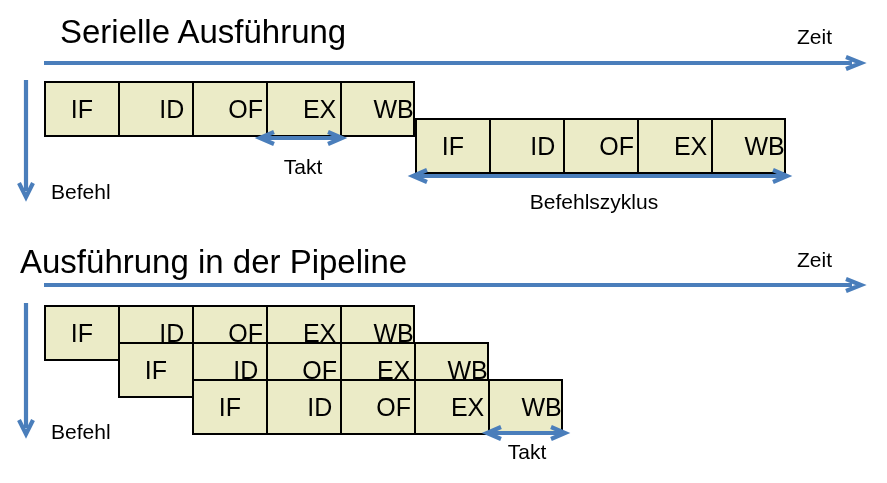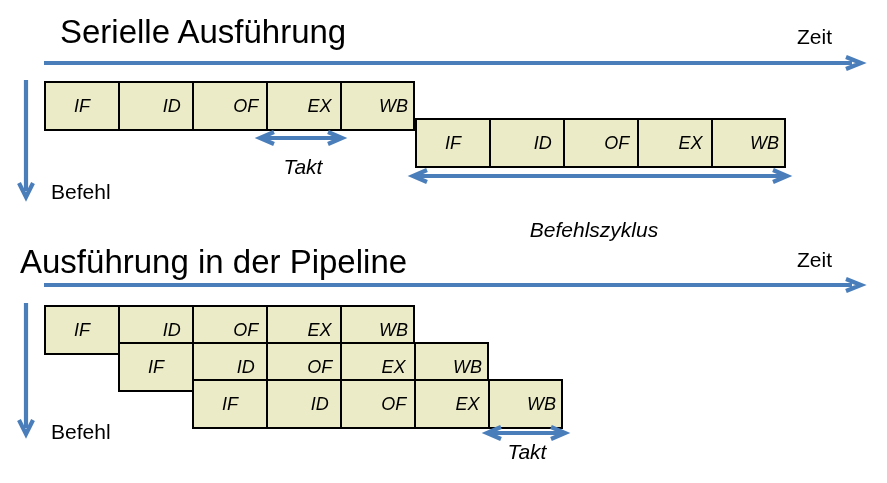--- a/index.html
+++ b/index.html
@@ -16,37 +16,36 @@
     position: absolute;
     font-size: 33px;
     letter-spacing: 0px;
     white-space: nowrap;
   }
   .lbl {
     position: absolute;
     font-size: 21px;
     white-space: nowrap;
   }
-  .lbl.centered { transform: translateX(-50%); font-style: italic; }
+  .lbl.centered { transform: translateX(-50%); }
   .row {
     position: absolute;
     display: flex;
   }
   .stage-box {
     width: 75.9px;
-    height: 50px;
+    height: 56px;
     box-sizing: border-box;
     border: 2px solid var(--box-border, #000);
     background: var(--box-fill, #EBEBC7);
     display: flex;
     align-items: center;
     justify-content: center;
-    font-size: 18px;
+    font-size: 25px;
     flex: 0 0 auto;
-    font-style: italic;
   }
   .stage-box + .stage-box { margin-left: -2px; padding-left: 32px; }
   svg.arrow { position: absolute; overflow: visible; }
   svg.arrow line, svg.arrow polyline {
     stroke: var(--accent-blue, #4A7EBB);
     stroke-width: 4.2;
     fill: none;
     stroke-linecap: butt;
     stroke-linejoin: miter;
   }
@@ -93,21 +92,21 @@
   </svg>
   <div class="lbl centered" style="left:303px; top:155px;">Takt</div>
 
   <div class="lbl" style="left:51px; top:180px;">Befehl</div>
 
   <svg class="arrow" style="left:406px; top:167px;" width="388" height="18">
     <line x1="9" y1="9" x2="379" y2="9"></line>
     <polyline points="21,3 7,9 21,15"></polyline>
     <polyline points="367,3 381,9 367,15"></polyline>
   </svg>
-  <div class="lbl centered" style="left:594px; top:190px;margin-top:28px;">Befehlszyklus</div>
+  <div class="lbl centered" style="left:594px; top:190px;">Befehlszyklus</div>
 
   <div class="title" style="left:20px; top:243px;">Ausführung in der Pipeline</div>
 
   <div class="lbl" style="left:797px; top:248px;">Zeit</div>
 
   <svg class="arrow" style="left:40px; top:277px;" width="828" height="18">
     <line x1="4" y1="8" x2="812" y2="8"></line>
     <polyline points="806,2 821,8 806,14"></polyline>
   </svg>
 

